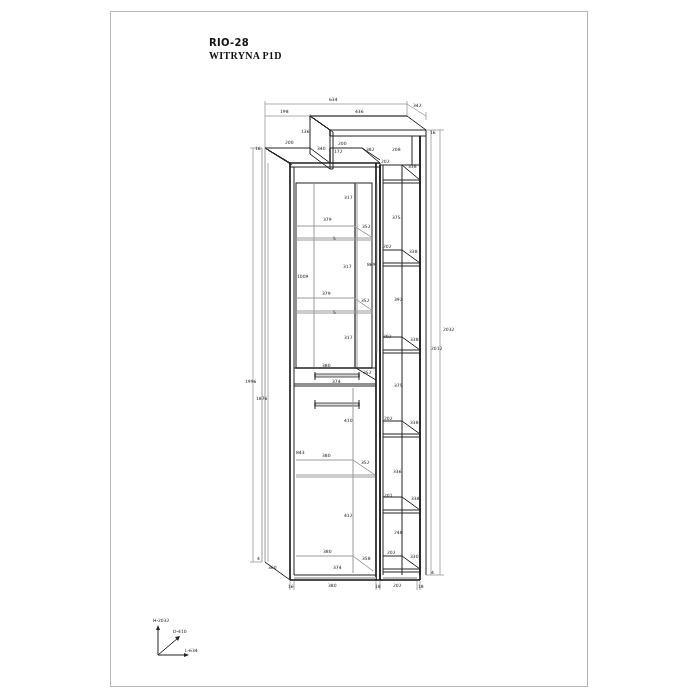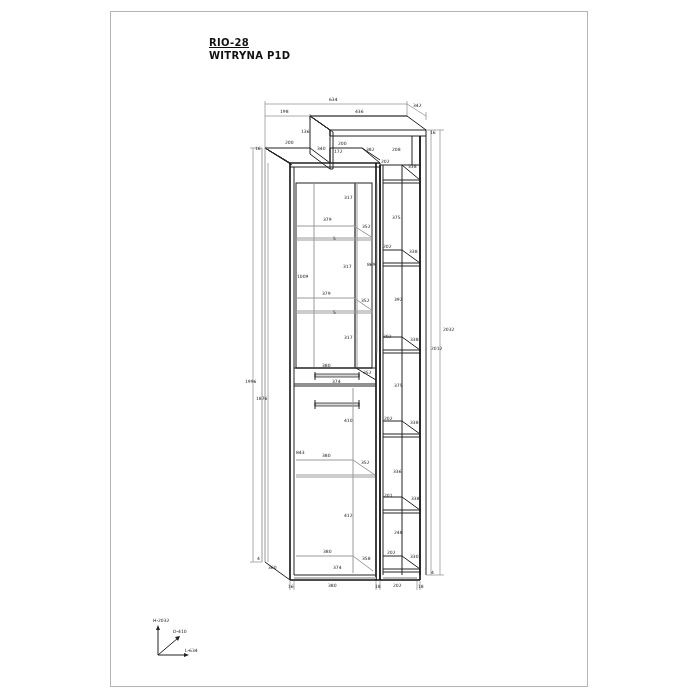--- a/index.html
+++ b/index.html
@@ -11,22 +11,22 @@
   .ln { stroke:#222; stroke-width:1; fill:none; }
   .thk { stroke:#111; stroke-width:1.6; fill:none; }
   .gry { stroke:#9a9a9a; stroke-width:1; fill:none; }
   .dim { stroke:#8a8a8a; stroke-width:0.7; fill:none; }
   .fillg { fill:#d6d6d6; stroke:#333; stroke-width:0.8; }
 </style>
 </head>
 <body>
 
 <div class="frame"></div>
-<div class="title" style="top:37px;text-decoration:underline;">RIO-28</div>
-<div class="title" style="top:50px;">WITRYNA P1D</div>
+<div class="title" style="top:37px;">RIO-28</div>
+<div class="title" style="top:50px;font-family:Liberation Serif, serif;">WITRYNA P1D</div>
 
 <svg width="700" height="700" viewBox="0 0 700 700">
 
   <g>
     <line class="dim" x1="265" y1="104" x2="407" y2="104"></line>
     <line class="dim" x1="265" y1="116" x2="407" y2="116"></line>
     <line class="dim" x1="265" y1="101" x2="265" y2="148"></line>
     <line class="dim" x1="310" y1="114" x2="310" y2="120"></line>
     <line class="dim" x1="407" y1="101" x2="407" y2="116"></line>
     <line class="dim" x1="407" y1="104" x2="426" y2="116"></line>

